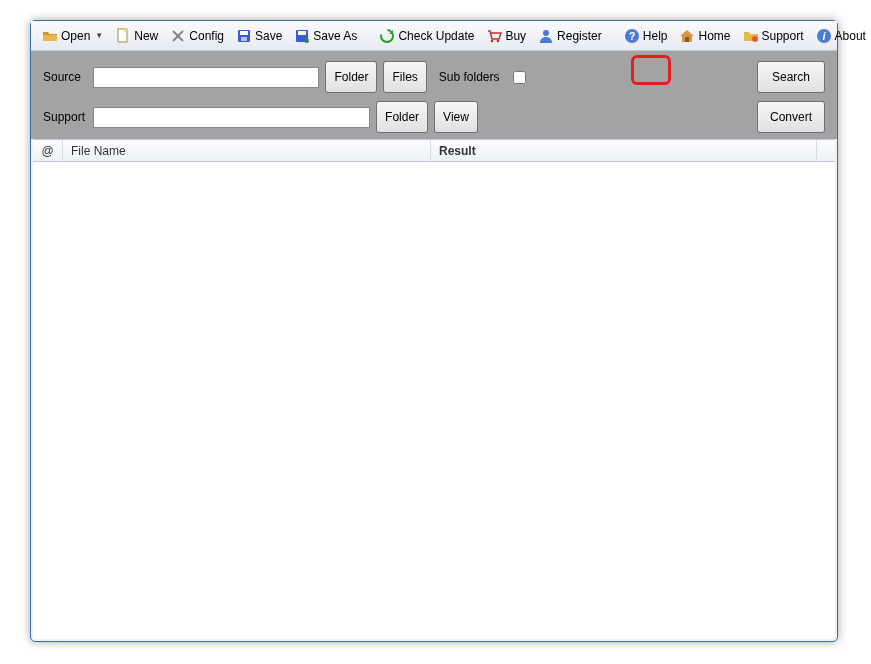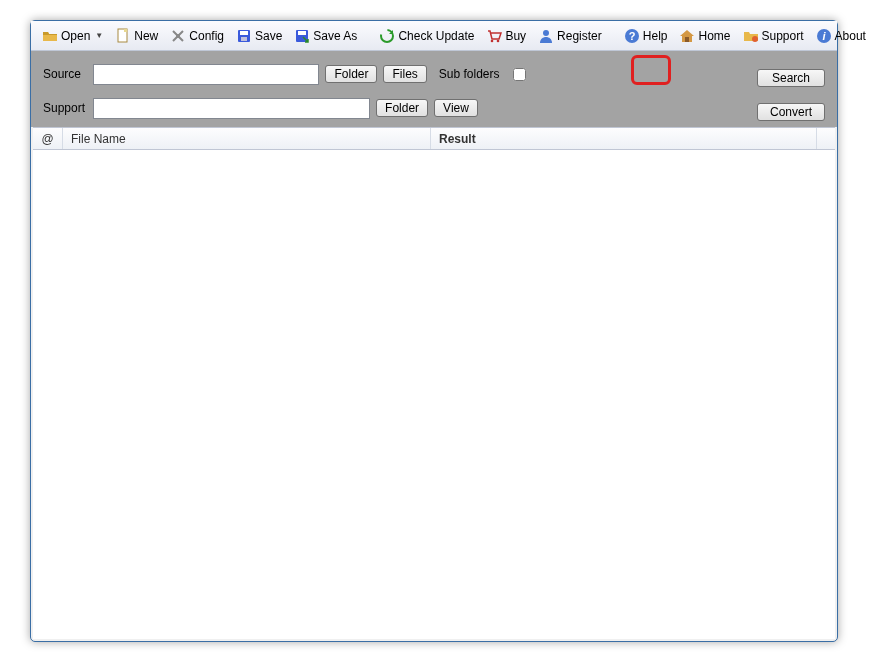--- a/index.html
+++ b/index.html
@@ -100,31 +100,31 @@
   .text-input {
     flex: 1;
     height: 21px;
     background: #fff;
     border: 1px solid #828790;
     padding: 0 4px;
     font-family: inherit;
     font-size: 12px;
   }
   .sbtn {
-    height: 18px;
+    height: 32px;
     padding: 0 8px;
     border: 1px solid #707070;
     border-radius: 3px;
     background: linear-gradient(to bottom, #f7f7f7, #e1e1e1);
     cursor: pointer;
     font-family: inherit;
     font-size: 12px;
     display: flex; align-items: center; justify-content: center;
   }
-  .sbtn.wide { width: 68px; margin-top: 8px; }
+  .sbtn.wide { width: 68px; }
   .chk-label { display: flex; align-items: center; gap: 9px; margin-left: 6px; color: #000;}
   .chk-label input { width: 13px; height: 13px; }
   .highlight-ring {
     position: absolute;
     border: 3px solid #e02020;
     border-radius: 6px;
     pointer-events: none;
   }
   .list-area {
     flex: 1;

